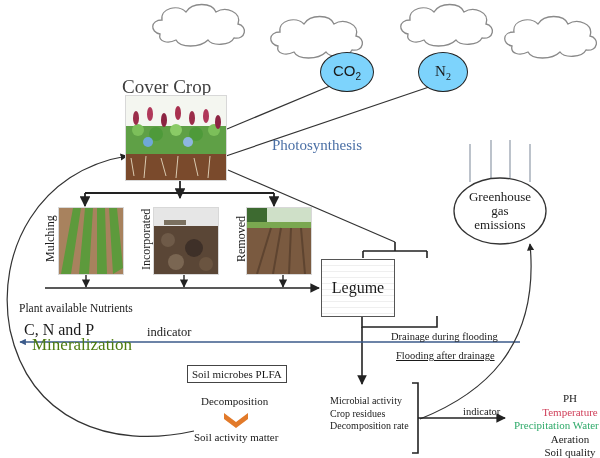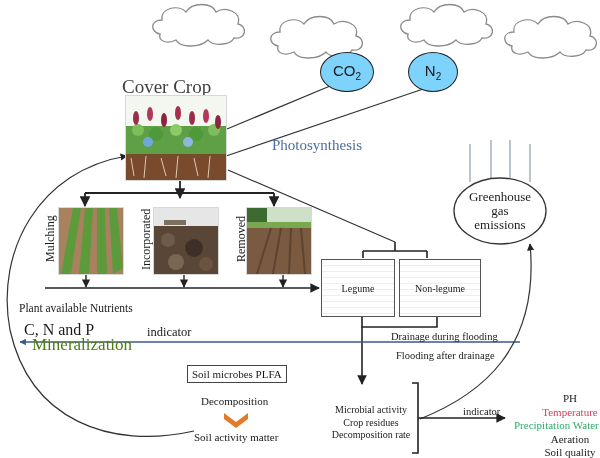--- a/index.html
+++ b/index.html
@@ -4,21 +4,21 @@
   <style>
     html, body { margin: 0; padding: 0; background: #ffffff; }
     body { width: 600px; height: 458px; position: relative; overflow: hidden; font-family: "Liberation Serif", "DejaVu Serif", serif; color: #1a1a1a; }
     #diagram { position: absolute; left: 0; top: 0; }
     .t { position: absolute; white-space: nowrap; line-height: 1; }
     .photo { position: absolute; overflow: hidden; border: 1px solid #d8d8d8; }
     .vlabel { position: absolute; transform: rotate(-90deg); transform-origin: left top; font-size: 12px; white-space: nowrap; }
     .gas { position: absolute; border: 1.5px solid #222; border-radius: 50%; background: #7dd3fc; display: flex; align-items: center; justify-content: center; font-family: "Liberation Sans", "DejaVu Sans", sans-serif; font-size: 15px; }
     .gas sub { font-size: 10px; }
     .legume-box { position: absolute; left: 321px; top: 259px; width: 161px; height: 57px; }
-    .legume-half { position: absolute; top: 0; height: 56px; border: 1.5px solid #555; background: repeating-linear-gradient(#ffffff 0 5px, #efefef 5px 6px); display: flex; align-items: center; justify-content: center; font-size: 10px; }
+    .legume-half { position: absolute; top: 0; height: 56px; border: 1.5px solid #555; background: repeating-linear-gradient(#ffffff 0 5px, #efefef 5px 6px); display: flex; align-items: center; justify-content: center; font-size: 16px; }
     .plfa { position: absolute; left: 187px; top: 365px; border: 1.5px solid #444; padding: 2px 4px; font-size: 11px; }
     .factors { position: absolute; left: 520px; top: 392px; width: 100px; text-align: center; font-size: 11px; line-height: 13.5px; }
   </style>
 </head>
 <body>
 
 <svg id="diagram" width="600" height="458" viewBox="0 0 600 458">
   <defs>
     <marker id="arrow" viewBox="0 0 10 10" refX="9" refY="5" markerWidth="6" markerHeight="6" orient="auto-start-reverse">
       <path d="M0,0 L10,5 L0,10 z" fill="#222"></path>
@@ -69,21 +69,21 @@
 
   <path d="M412,383 L418,383 L418,453 L412,453" stroke="#222" stroke-width="1.6" fill="none"></path>
   <path d="M418,418 L505,418" stroke="#222" stroke-width="1.6" marker-end="url(#arrow)"></path>
 
   <path d="M224,413 L236,422 L248,413 L248,419 L236,428 L224,419 Z" fill="#e27a2a"></path>
 </svg>
 
 <div class="gas" style="left:320px; top:52px; width:52px; height:38px;">
   <span><span>CO</span><sub>2</sub></span>
 </div>
-<div class="gas" style="left:408px; top:52px; width:48px; height:38px;">
+<div class="gas" style="left:418px; top:52px; width:48px; height:38px;font-family:Liberation Serif, serif;">
   <span><span>N</span><sub>2</sub></span>
 </div>
 
 <div class="t" style="left:122px; top:77px; font-size:19px; color:#404040;text-align:center;">Cover Crop</div>
 <div class="photo" style="left:125px; top:95px; width:100px; height:84px;">
   <svg width="100" height="84">
     <rect x="0" y="0" width="100" height="84" fill="#f4f6f0"></rect>
     <rect x="0" y="30" width="100" height="28" fill="#5fa046"></rect>
     <circle cx="12" cy="34" r="6" fill="#7cbf5a"></circle>
       <circle cx="30" cy="38" r="7" fill="#4e9a3a"></circle>
@@ -141,40 +141,37 @@
     <rect y="14" width="64" height="6" fill="#7aa850"></rect>
     <rect y="20" width="64" height="46" fill="#7a5a40"></rect>
     <path d="M10,66 L24,20 M26,66 L34,20 M42,66 L44,20 M58,66 L54,20" stroke="#5e4430" stroke-width="2"></path>
   </svg>
 </div>
 
 <div class="legume-box">
   <div class="legume-half" style="left:0; width:72px;">
     <span>Legume</span>
   </div>
-  <div class="legume-half" style="left:78px; width:80px;">
-    <span>Non-legume</span>
-  </div>
 </div>
 
 <div class="t" style="left:19px; top:303px; font-size:11.5px;">Plant available Nutrients</div>
 <div class="t" style="left:24px; top:322px; font-size:16px;">C, N and P</div>
 <div class="t" style="left:147px; top:326px; font-size:12.5px;">indicator</div>
 <div class="t" style="left:32px; top:336px; font-size:17px; color:#4d7c0f;">Mineralization</div>
 
 <div class="t" style="left:391px; top:332px; font-size:10.5px;">Drainage during flooding</div>
-<div class="t" style="left:396px; top:351px; font-size:10.5px;">Flooding after drainage</div>
+<div class="t" style="left:396px; top:351px; font-size:10.5px;text-decoration:underline;">Flooding after drainage</div>
 
 <div class="plfa">
   <span>Soil microbes PLFA</span>
 </div>
 <div class="t" style="left:201px; top:396px; font-size:11px;">Decomposition</div>
 <div class="t" style="left:194px; top:432px; font-size:11px;">Soil activity matter</div>
 
-<div class="t" style="left:330px; top:395px; width:82px; text-align:center; font-size:10px; line-height:12.5px;margin-top:9px;">
+<div class="t" style="left:330px; top:395px; width:82px; font-size:10px; line-height:12.5px;">
   <div>Microbial activity</div>
   <div>Crop residues</div>
   <div>Decomposition rate</div>
 </div>
 <div class="t" style="left:463px; top:407px; font-size:10.5px;">indicator</div>
 
 <div class="factors">
   <div>PH</div>
   <div style="color:#d0405a;">Temperature</div>
   <div style="color:#2faa6a; text-align:left; margin-left:-6px;">Precipitation Water</div>

